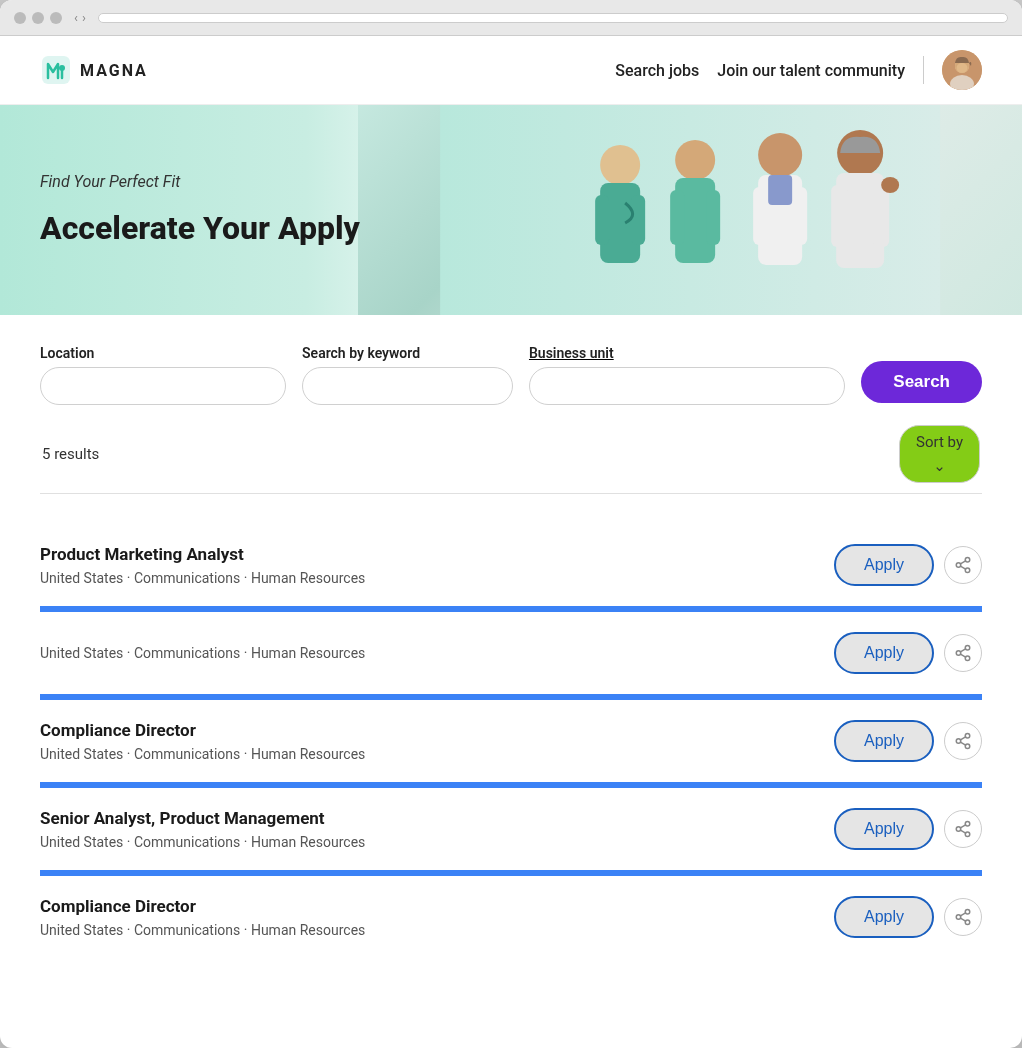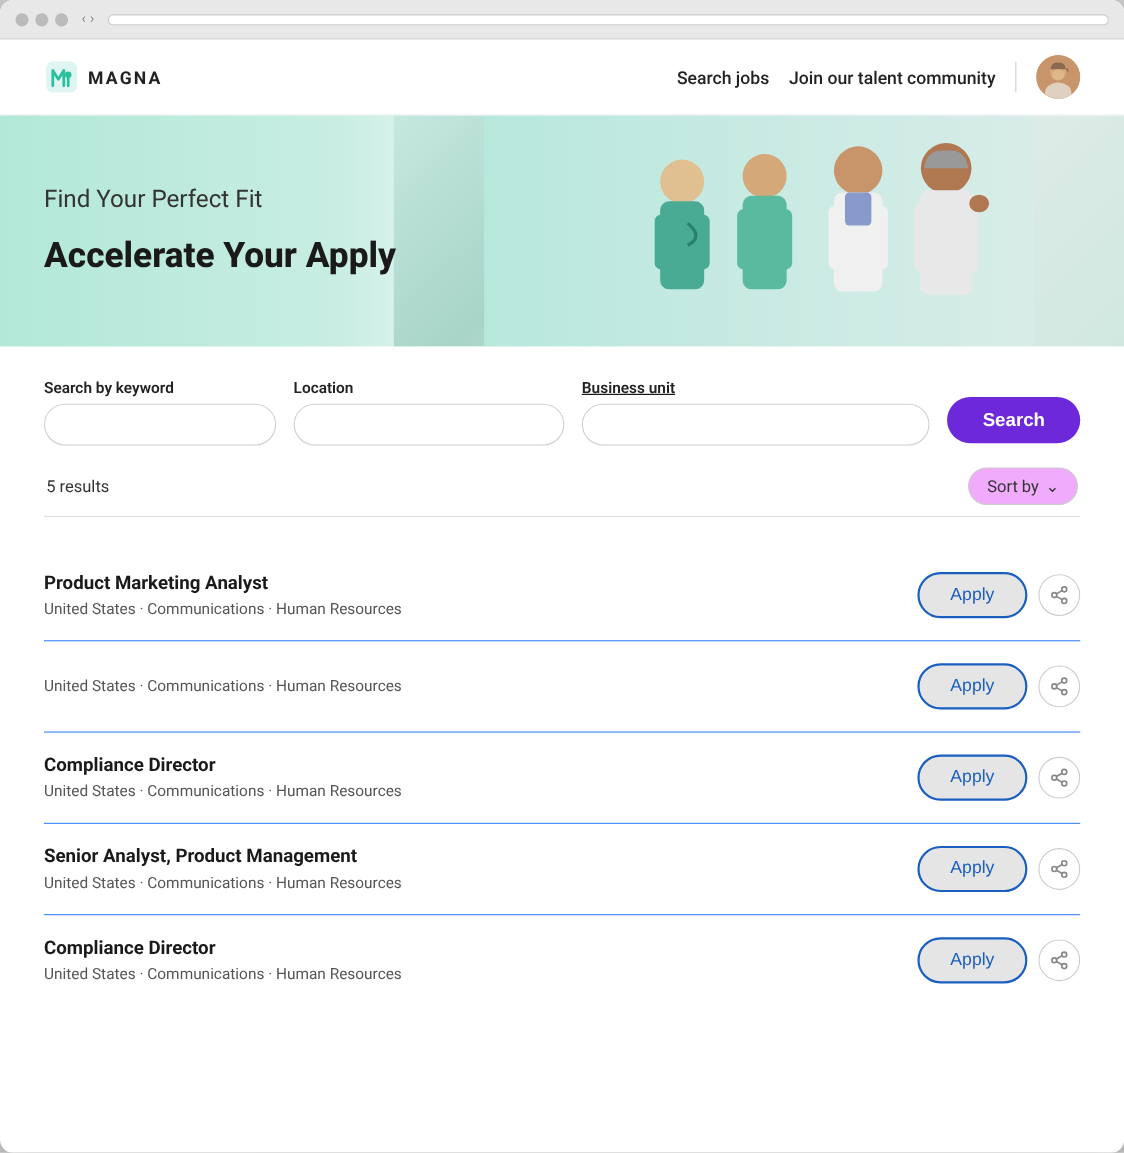--- a/index.html
+++ b/index.html
@@ -132,24 +132,25 @@
       justify-content: center;
     }
 
     .hero-text {
       position: absolute;
       left: 40px;
       top: 50%;
       transform: translateY(-50%);
     }
     .hero-subtitle {
-      font-size: 22px;
+      font-size: 16px;
       color: #333;
       font-weight: 400;
       margin-bottom: 18px;
+      font-style: italic;
     }
     .hero-title {
       font-size: 32px;
       font-weight: 800;
       color: #1a1a1a;
       line-height: 1.2;
     }
 
     
     .search-section {
@@ -212,35 +213,36 @@
     .sort-dropdown {
       display: flex;
       align-items: center;
       gap: 6px;
       border: 1.5px solid #ccc;
       border-radius: 20px;
       padding: 7px 16px;
       font-size: 15px;
       color: #333;
       cursor: pointer;
-      background: #f0abfc;
+      background: #84cc16;
+      flex-direction: column;
     }
     .divider-line {
       border: none;
       border-top: 1.5px solid #e0e0e0;
       margin: 0 0 10px;
     }
 
     
     .job-list {
       padding: 0 40px 30px;
     }
     .job-item {
       padding: 20px 0;
-      border-bottom: 1px solid #3b82f6;
+      border-bottom: 6px solid #3b82f6;
       display: flex;
       align-items: center;
       justify-content: space-between;
     }
     .job-item:last-child { border-bottom: none; }
     .job-info {}
     .job-title {
       font-size: 17px;
       font-weight: 700;
       color: #1a1a1a;
@@ -376,26 +378,26 @@
         </svg>
       </div>
       <div class="hero-text">
         <div class="hero-subtitle">Find Your Perfect Fit</div>
         <div class="hero-title">Accelerate Your Apply</div>
       </div>
     </div>
 
     <div class="search-section">
       <div class="search-fields">
+        <div class="search-field-group location">
+          <label class="field-label">Location</label>
+          <input class="search-input" type="text" placeholder="" style="">
+        </div>
         <div class="search-field-group keyword">
           <label class="field-label">Search by keyword</label>
-          <input class="search-input" type="text" placeholder="" style="">
-        </div>
-        <div class="search-field-group location">
-          <label class="field-label">Location</label>
           <input class="search-input" type="text" placeholder="" style="">
         </div>
         <div class="search-field-group business">
           <label class="field-label">Business unit</label>
           <input class="search-input" type="text" placeholder="" style="">
         </div>
         <button class="search-btn">Search</button>
       </div>
 
       <div class="results-bar">

